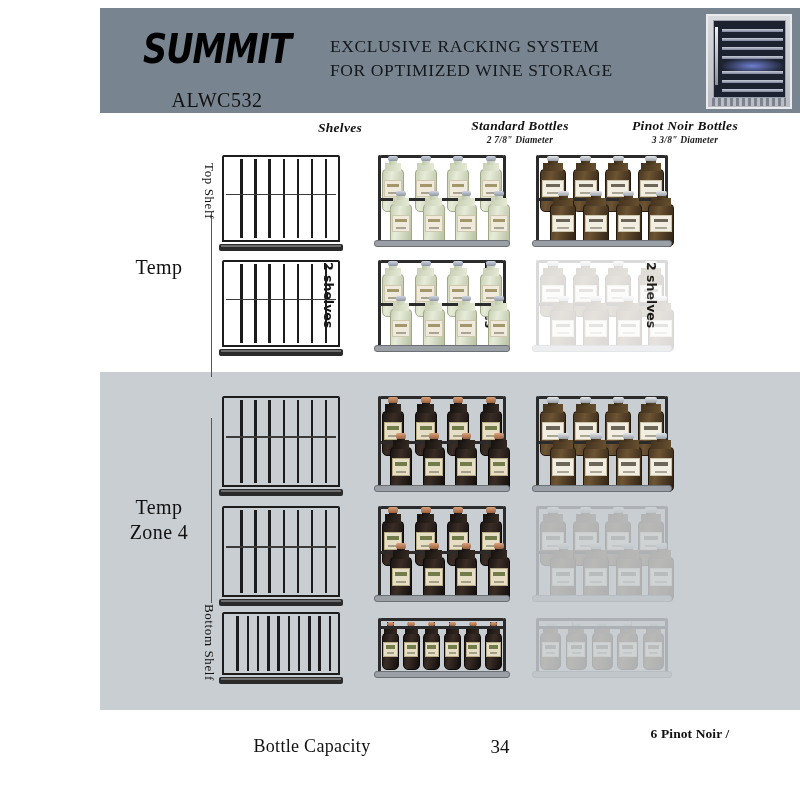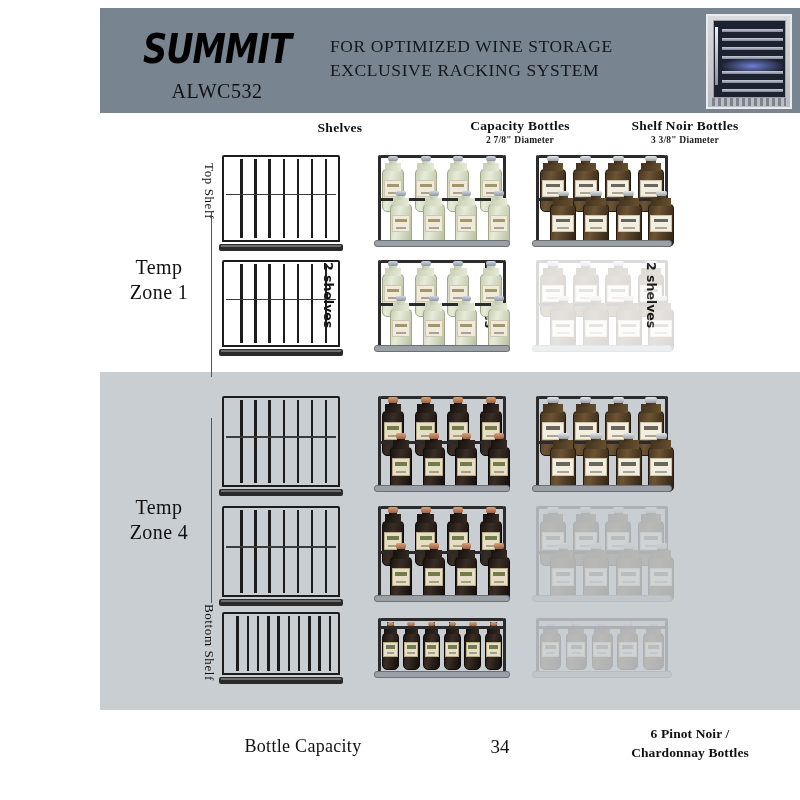--- a/index.html
+++ b/index.html
@@ -22,21 +22,21 @@
   }
   .brand-logo{
     font-family:"DejaVu Sans", sans-serif;
     font-weight:bold;font-style:italic;
     font-size:33px;letter-spacing:-1px;color:#000;
     line-height:1;
     transform:scaleY(1.25) scaleX(1.02);
     transform-origin:center top;
   }
   .brand-model{
-    margin-top:19px;
+    margin-top:28px;
     font-family:"Liberation Serif", serif;
     font-size:20px;letter-spacing:.5px;color:#111;
   }
   .header-tagline{
     position:absolute;left:230px;top:26px;width:360px;
     font-family:"Liberation Serif", serif;
     font-size:17.5px;line-height:24px;letter-spacing:.6px;
     color:#14181c;
   }
   .header-tagline div{white-space:nowrap;}
@@ -73,21 +73,21 @@
   }
 
   
   .zone2-bg{
     position:absolute;left:100px;top:372px;width:700px;height:338px;
     background:#c9ced2;
   }
 
   
   .col-headers{position:absolute;left:100px;top:118px;width:700px;height:34px;}
-  .col-head{position:absolute;text-align:center;}
+  .col-head{position:absolute;text-align:center;font-style:italic;}
   .col-head .ch-title{
     font-family:"Liberation Serif", serif;
     font-weight:bold;font-size:13.5px;letter-spacing:.3px;color:#111;
     white-space:nowrap;
   }
   .col-head .ch-sub{
     font-family:"Liberation Serif", serif;
     font-weight:bold;font-size:9.5px;letter-spacing:.2px;color:#1a1a1a;
     margin-top:1px;white-space:nowrap;
   }
@@ -218,21 +218,21 @@
   .b-pinot .body{background:linear-gradient(100deg,#4a3722,#6d5433 35%,#2f2214 100%);border:1px solid #241a0f;box-sizing:border-box;}
   .b-pinot .shoulder{background:linear-gradient(100deg,#43321e,#67502f);}
   .b-pinot .neck{background:linear-gradient(100deg,#3b2c1a,#5c4729);}
   .b-pinot .cap{background:linear-gradient(#e4e7ea,#9aa0a8);}
   .b-pinot .label{background:#f2eee2;border-color:#cbc3ac;}
   .b-pinot .label:after{background:#4a4436;opacity:.8;}
 
   
   .footer{position:absolute;left:100px;top:724px;width:700px;height:70px;}
   .ft-label{
-    position:absolute;left:118px;top:12px;width:170px;text-align:center;
+    position:absolute;left:127px;top:12px;width:170px;text-align:center;
     font-family:"Liberation Serif", serif;font-size:18px;letter-spacing:.3px;color:#111;
   }
   .ft-count{
     position:absolute;left:360px;top:12px;width:80px;text-align:center;
     font-family:"Liberation Serif", serif;font-size:19px;color:#111;
   }
   .ft-detail{
     position:absolute;left:480px;top:0px;width:220px;text-align:center;
     font-family:"Liberation Serif", serif;font-weight:bold;
     font-size:13.5px;line-height:19px;letter-spacing:.1px;color:#111;
@@ -241,22 +241,22 @@
 </style>
 </head>
 <body>
 
 <div class="header">
   <div class="brand">
     <div class="brand-logo">SUMMIT</div>
     <div class="brand-model">ALWC532</div>
   </div>
   <div class="header-tagline">
+    <div>EXCLUSIVE RACKING SYSTEM</div>
     <div>FOR OPTIMIZED WINE STORAGE</div>
-    <div>EXCLUSIVE RACKING SYSTEM</div>
   </div>
 
   <div class="product-photo">
     <div class="pp-inner">
       <div class="pp-handle"></div>
       <div class="pp-shelf" style="top:8px"></div>
       <div class="pp-shelf" style="top:17px"></div>
       <div class="pp-shelf" style="top:26px"></div>
       <div class="pp-shelf" style="top:35px"></div>
       <div class="pp-glow"></div>
@@ -268,32 +268,31 @@
   </div>
 </div>
 
 <div class="zone2-bg"></div>
 
 <div class="col-headers">
   <div class="col-head" id="ch-shelves">
     <div class="ch-title">Shelves</div>
   </div>
   <div class="col-head" id="ch-standard">
-    <div class="ch-title">Capacity Bottles</div>
+    <div class="ch-title">Standard Bottles</div>
     <div class="ch-sub">2 7/8" Diameter</div>
   </div>
   <div class="col-head" id="ch-pinot">
-    <div class="ch-title">Shelf Noir Bottles</div>
+    <div class="ch-title">Pinot Noir Bottles</div>
     <div class="ch-sub">3 3/8" Diameter</div>
   </div>
 </div>
 
 <div class="zone-label" id="zone1-label">
   <div>Temp</div>
-  <div>Zone 1</div>
 </div>
 <div class="zone-label" id="zone2-label">
   <div>Temp</div>
   <div>Zone 4</div>
 </div>
 
 <div class="vrule" id="vrule-top"></div>
 <div class="vrule" id="vrule-bottom"></div>
 <div class="vlabel" id="vl-top">Top Shelf</div>
 <div class="vlabel" id="vl-bottom">Bottom Shelf</div>
@@ -965,15 +964,14 @@
       <div class="rail-mid" style="top:8px;"></div>
       <div class="rail-base"></div>
     </div>
   </div>
 
 <div class="footer">
   <div class="ft-label">Bottle Capacity</div>
   <div class="ft-count">34</div>
   <div class="ft-detail">
     <div>6 Pinot Noir /</div>
-    <div>Chardonnay Bottles</div>
   </div>
 </div>
 
 </body></html>

